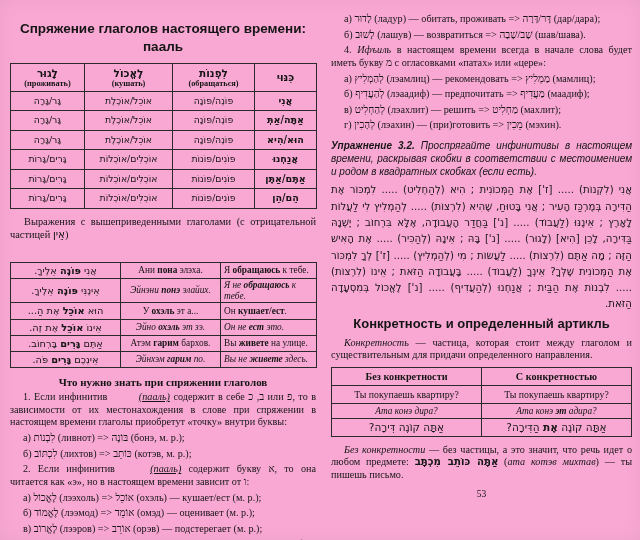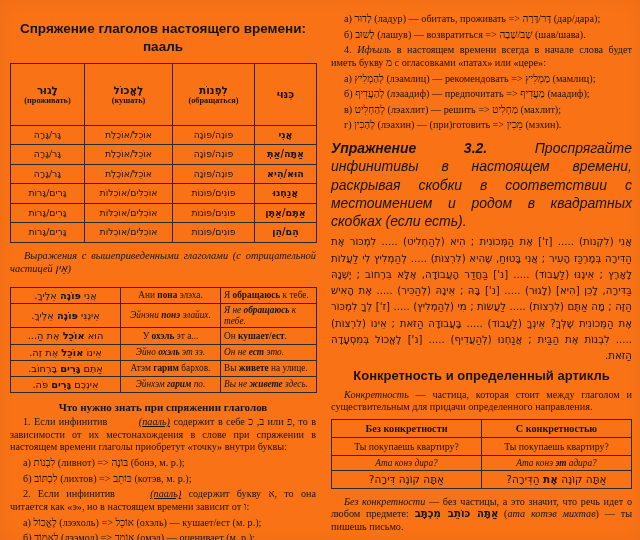--- a/index.html
+++ b/index.html
@@ -1,64 +1,64 @@
 <!DOCTYPE html>
 <html><head>
 <meta charset="utf-8">
 <style>
   html,body { margin:0; padding:0; background:#e7e5e0; }
   .book {
     position:relative; width:640px; height:540px; overflow:hidden;
-    background:#f97316; color:#151515;
+    background:#f9a8d4; color:#151515;
     font-family:"Liberation Serif","DejaVu Sans",serif;
     box-shadow: inset 0 0 18px rgba(0,0,0,0.06);
   }
   .page { position:absolute; top:0; height:540px; }
   .page-left  { left:10px;  width:306px; }
   .page-right { left:331px; width:301px; }
 
   .he { font-family:"DejaVu Sans",sans-serif; }
 
   
   .main-title {
     font-family:"Liberation Sans",sans-serif; font-weight:bold;
     font-size:13.5px; line-height:1.32; text-align:center; margin-top:20px;
   }
   table { border-collapse:collapse; }
   .conj { width:100%; margin-top:7px; table-layout:fixed; }
   .conj th, .conj td { border:1px solid #2a2a2a; padding:1px 2px; text-align:center; overflow:hidden; }
-  .conj th { padding:20px 1px; }
+  .conj th { padding:3px 1px; }
   .conj .th-he { font-weight:bold; font-size:10.5px; display:block; line-height:1.15; }
   .conj .th-ru { font-weight:bold; font-size:8.3px; display:block; line-height:1.1; }
   .conj td { font-size:9.3px; height:16.5px; line-height:1.1; }
   .conj td.pron { font-weight:bold; font-size:9.6px; }
 
-  .expr-intro { font-style:italic; font-size:10.4px; line-height:1.25; text-align:justify;
-    text-indent:14px; margin:6px 0 12px; }
+  .expr-intro { font-size:10.4px; line-height:1.25; text-align:justify;
+    text-indent:14px; margin:6px 0 21px; }
 
   .expr { width:100%; table-layout:fixed; }
   .expr td { border:1px solid #2a2a2a; padding:1px 3px; height:13.2px; font-size:9.3px; line-height:1.15; }
   .expr td.c-he { text-align:center; font-size:9.8px;margin-top:24px; }
   .expr td.c-tr { text-align:center; }
   .expr td.c-ru { text-align:left; }
   .expr tr.neg .c-tr, .expr tr.neg .c-ru { font-style:italic; }
   .b { font-weight:bold; }
 
   .know-head { font-size:11px; font-weight:bold; text-align:center; margin:8px 0 3px; }
   .body { font-size:10.2px; line-height:1.23; margin:0; text-align:justify; }
   .ind { text-indent:13px; }
   .ui { font-style:italic; text-decoration:underline;margin-left:28px; }
   .item { font-size:10.2px; line-height:1.18; margin:3.5px 0 3.5px 13px; }
   .pagenum { text-align:center; font-size:9.5px; margin-top:7px; }
 
   
   .page-right .item.topitem { margin-top:0; }
   .rp-top { margin-top:13px; }
   .exercise { font-family:"Liberation Sans",sans-serif; font-style:italic;
-    font-size:14px; line-height:1.3; margin:8px 0 4px; text-align:justify; }
+    font-size:10px; line-height:1.3; margin:8px 0 4px; text-align:justify; }
   .exercise .lead { font-weight:bold; }
   .heblock { direction:rtl; font-family:"DejaVu Sans",sans-serif;
     font-size:10.2px; line-height:1.6; text-align:justify; margin:3px 0 0; }
   .conc-head { font-family:"Liberation Sans",sans-serif; font-weight:bold;
     font-size:13px; text-align:center; margin:3px 0 6px; }
   .conc { width:100%; margin-top:5px; table-layout:fixed; }
   .conc th, .conc td { border:1px solid #2a2a2a; text-align:center; padding:2px 3px; }
   .conc th { font-size:10.2px; font-weight:bold; padding:3px; }
   .conc td.row-ru { font-size:9.8px; padding:3px; }
   .conc td.row-tr { font-style:italic; font-size:9.3px; }

